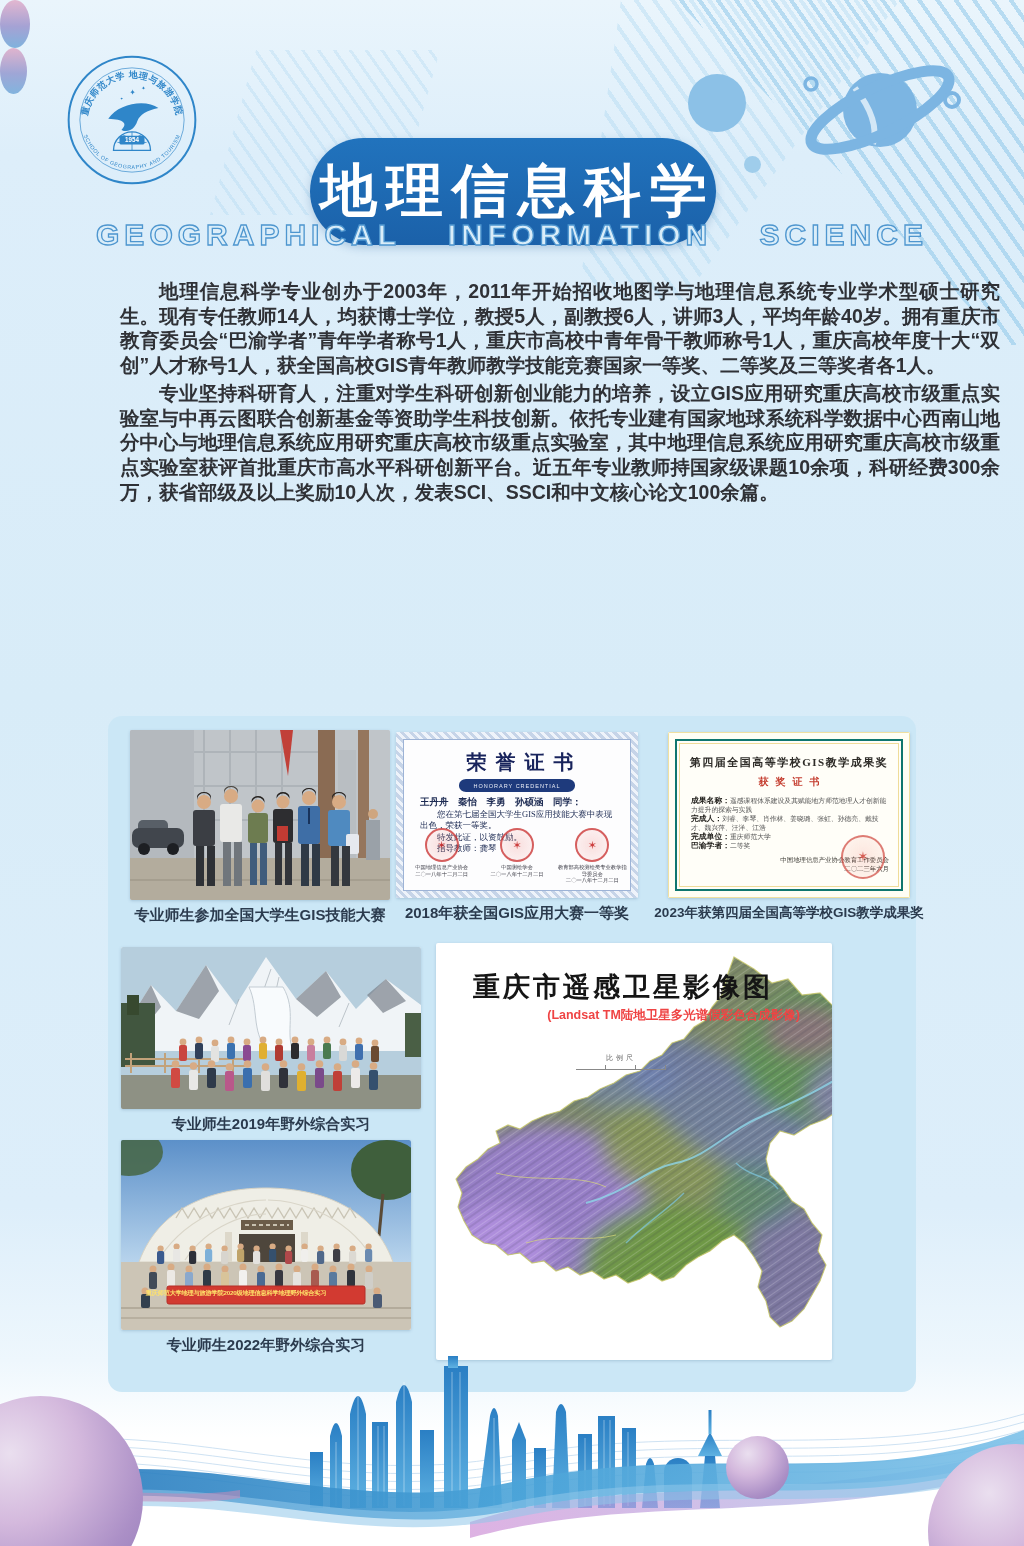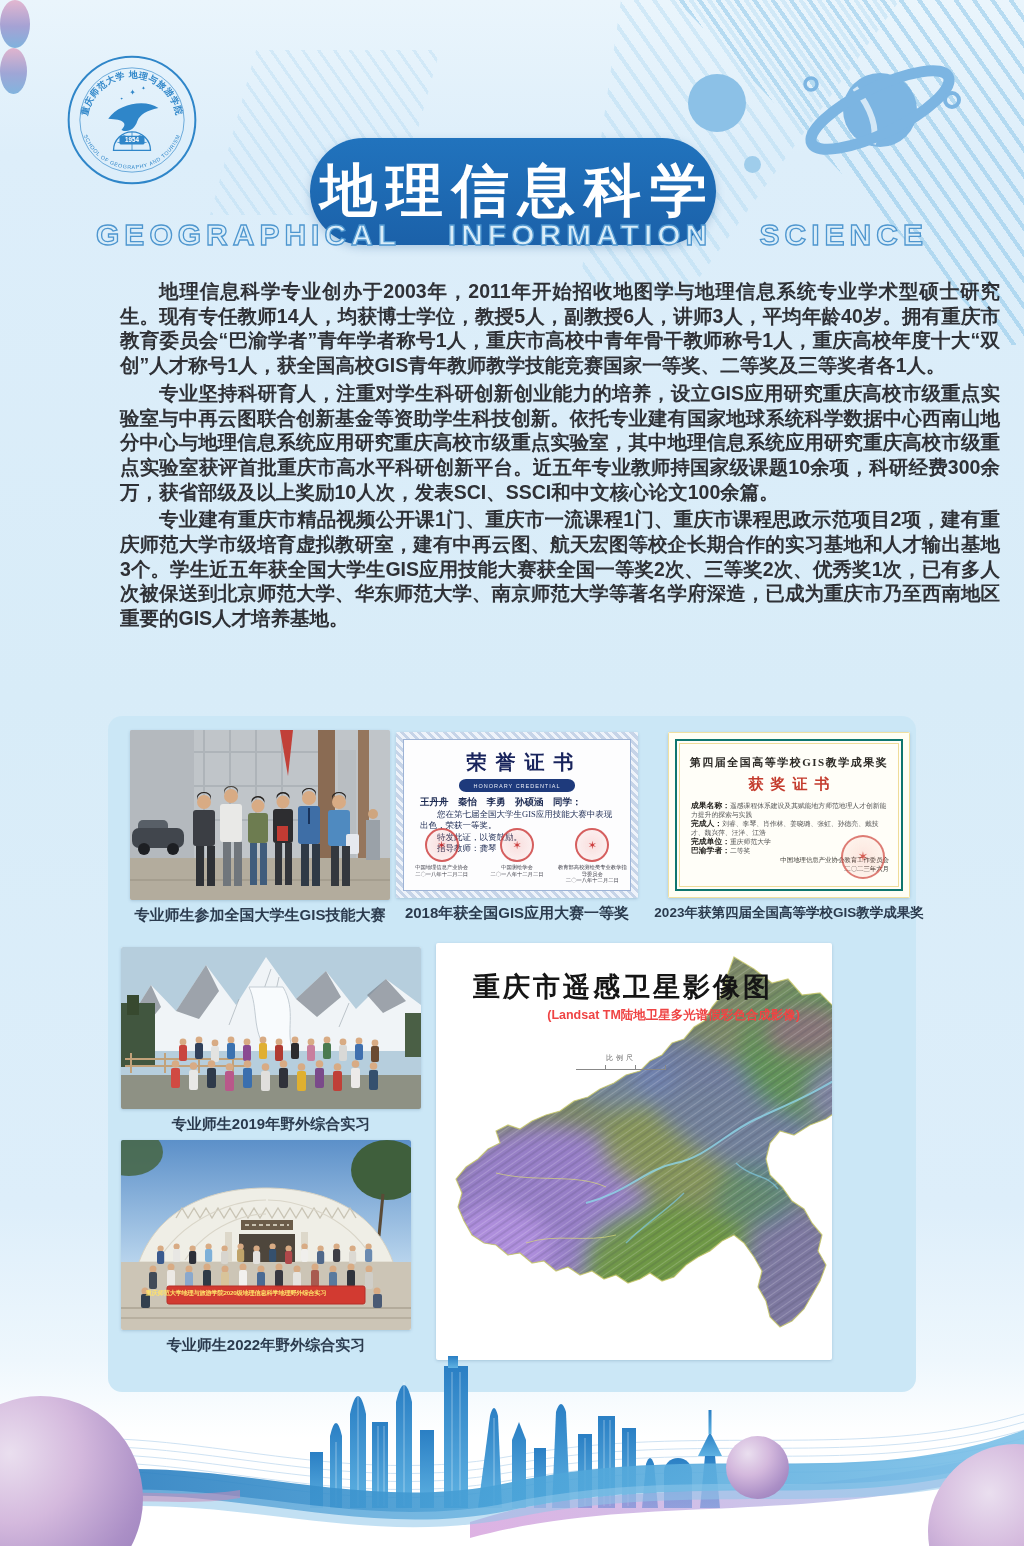--- a/index.html
+++ b/index.html
@@ -66,21 +66,21 @@
   .stampcol{width:72px;text-align:center;}
   .stamp{width:30px;height:30px;margin:0 auto 2px;border-radius:50%;
     border:2px solid rgba(200,45,45,.75);background:radial-gradient(circle,rgba(235,90,80,.18),rgba(235,90,80,.05));
     color:rgba(200,45,45,.9);font-size:11px;display:flex;align-items:center;justify-content:center;}
   .stampcol .org{font-size:5.3px;color:#3a3a44;line-height:6.5px;}
   .stampcol .dt{font-size:5.3px;color:#3a3a44;}
   .certB{width:100%;height:100%;box-sizing:border-box;padding:6px;background:#fffef4;border:1px solid #f0e0a0;}
   .certB-in{width:100%;height:100%;box-sizing:border-box;border:2px solid #0f766e;outline:1px solid #efdc9a;outline-offset:-5px;
     font-family:"Liberation Serif","DejaVu Serif",serif;position:relative;background:#fffef8;}
   .certB-title{text-align:center;margin-top:14px;font-size:11px;font-weight:bold;letter-spacing:1.5px;color:#2e2c28;}
-  .certB-label{text-align:center;margin-top:5px;font-size:15px;font-weight:bold;letter-spacing:7px;text-indent:7px;color:#c43c2e;}
+  .certB-label{text-align:center;margin-top:5px;font-size:10px;font-weight:bold;letter-spacing:7px;text-indent:7px;color:#c43c2e;}
   .certB-fields{padding:7px 14px 0;}
   .certB-row{font-size:6.8px;line-height:9px;color:#555;}
   .certB-row b{font-size:7.8px;color:#24221e;}
   .certB-issuer{position:absolute;right:12px;bottom:16px;text-align:right;font-size:6.4px;color:#3a3832;line-height:9px;}
   .stampB{position:absolute;right:16px;bottom:10px;width:40px;height:40px;border-radius:50%;
     border:2px solid rgba(205,60,50,.65);background:radial-gradient(circle,rgba(235,100,85,.16),rgba(235,100,85,.04));
     color:rgba(205,60,50,.8);font-size:13px;display:flex;align-items:center;justify-content:center;}
   
   .mapbox{position:absolute;left:436px;top:943px;width:396px;height:417px;background:#fff;border-radius:2px;
     box-shadow:0 1px 3px rgba(60,100,140,.25);overflow:hidden;}
@@ -147,21 +147,20 @@
   </svg>
 
   <div class="banner">
     <span>地理信息科学</span>
   </div>
   <div class="subtitle">GEOGRAPHICAL INFORMATION SCIENCE</div>
 
   <div class="intro">
     <p>地理信息科学专业创办于2003年，2011年开始招收地图学与地理信息系统专业学术型硕士研究生。现有专任教师14人，均获博士学位，教授5人，副教授6人，讲师3人，平均年龄40岁。拥有重庆市教育委员会“巴渝学者”青年学者称号1人，重庆市高校中青年骨干教师称号1人，重庆高校年度十大“双创”人才称号1人，获全国高校GIS青年教师教学技能竞赛国家一等奖、二等奖及三等奖者各1人。</p>
     <p>专业坚持科研育人，注重对学生科研创新创业能力的培养，设立GIS应用研究重庆高校市级重点实验室与中再云图联合创新基金等资助学生科技创新。依托专业建有国家地球系统科学数据中心西南山地分中心与地理信息系统应用研究重庆高校市级重点实验室，其中地理信息系统应用研究重庆高校市级重点实验室获评首批重庆市高水平科研创新平台。近五年专业教师持国家级课题10余项，科研经费300余万，获省部级及以上奖励10人次，发表SCI、SSCI和中文核心论文100余篇。</p>
-    <p>专业建有重庆市精品视频公开课1门、重庆市一流课程1门、重庆市课程思政示范项目2项，建有重庆师范大学市级培育虚拟教研室，建有中再云图、航天宏图等校企长期合作的实习基地和人才输出基地3个。学生近五年获全国大学生GIS应用技能大赛获全国一等奖2次、三等奖2次、优秀奖1次，已有多人次被保送到北京师范大学、华东师范大学、南京师范大学等著名学府深造，已成为重庆市乃至西南地区重要的GIS人才培养基地。</p>
   </div>
 
   <div class="panel"></div>
 
   <figure class="fig fig1" style="margin:0">
     <div class="imgbox">
       <svg width="260" height="170" viewBox="0 0 260 170">
         <rect width="260" height="170" fill="#c4c9cd"></rect>
         <rect width="260" height="130" fill="#c0c5c9"></rect>
         <g stroke="#aeb4b9" stroke-width="2">

